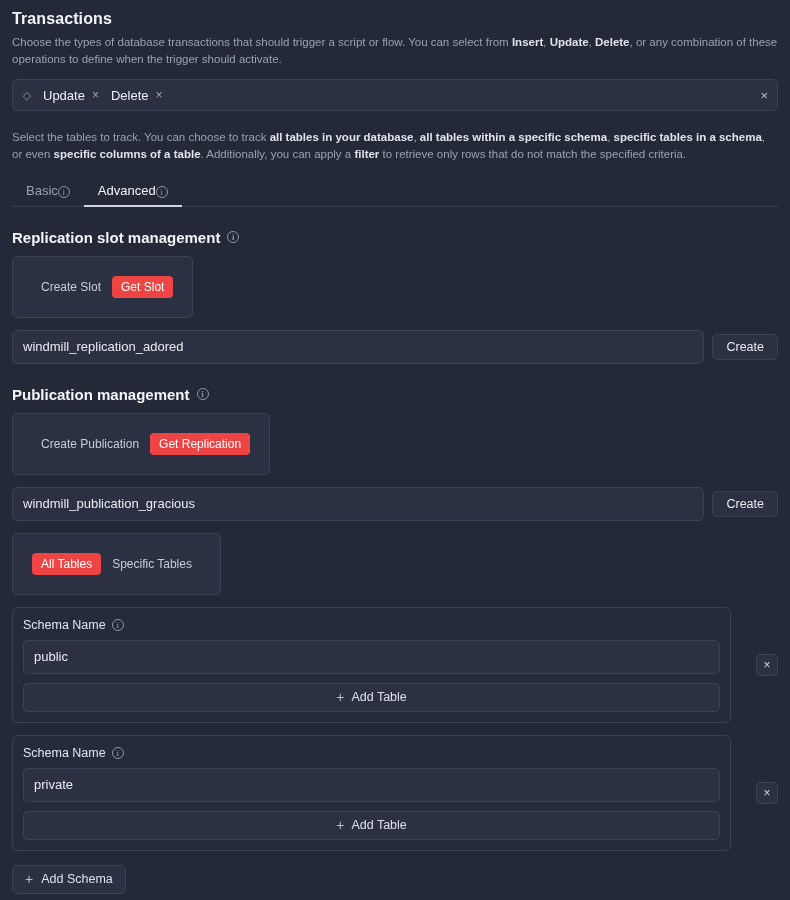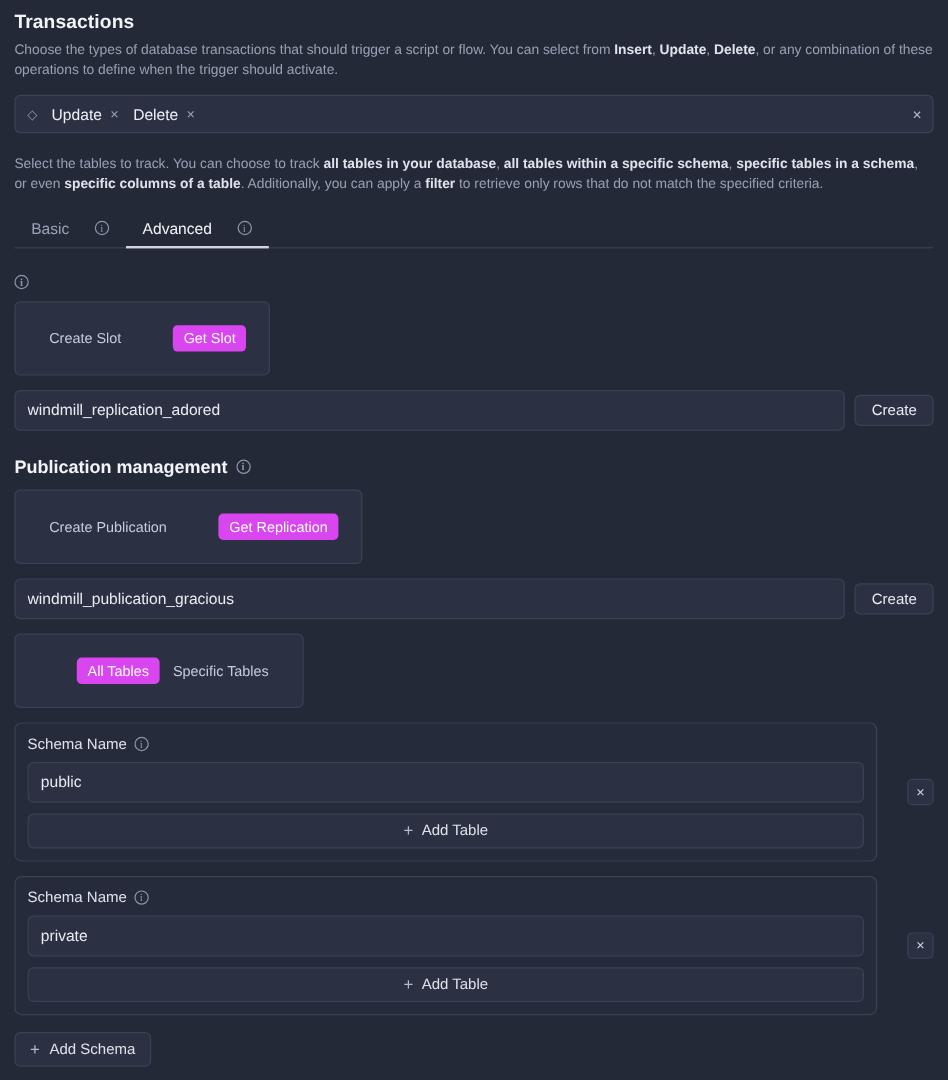--- a/index.html
+++ b/index.html
@@ -73,22 +73,22 @@
   
   .tabs {
     display: flex;
     align-items: flex-end;
     gap: 0;
     border-bottom: 1px solid #3a4153;
     margin: 14px 0 0 0;
   }
   .tab {
     display: flex;
-    align-items: center;
-    gap: 21px;
+    align-items: flex-end;
+    gap: 0;
     padding: 6px 14px 7px 14px;
     font-size: 13px;
     color: #9aa2b6;
     cursor: pointer;
     border-bottom: 2px solid transparent;
     margin-bottom: -1px;
   }
   .tab.active {
     color: #f2f4f8;
     border-bottom-color: #cfd4e0;
@@ -128,23 +128,22 @@
   }
   .seg {
     font-size: 12px;
     padding: 4px 9px;
     border-radius: 4px;
     color: #c6ccda;
     cursor: pointer;
     white-space: nowrap;
   }
   .seg.active {
-    background: #d946ef;
+    background: #ef4444;
     color: #ffffff;
-    margin-left: 32px;
   }
 
   
   .row {
     display: flex;
     align-items: center;
     gap: 8px;
     margin-top: 12px;
   }
   .text-input {
@@ -274,20 +273,21 @@
       <span class="info">i</span>
     </div>
     <div class="tab active">
       <span>Advanced</span>
       <span class="info">i</span>
     </div>
   </div>
 
   
   <h3 class="sub-title">
+    <span>Replication slot management</span>
     <span class="info">i</span>
   </h3>
 
   <div class="segmented">
     <div class="seg">Create Slot</div>
     <div class="seg active">Get Slot</div>
   </div>
 
   <div class="row">
     <input class="text-input" value="windmill_replication_adored" style="">

